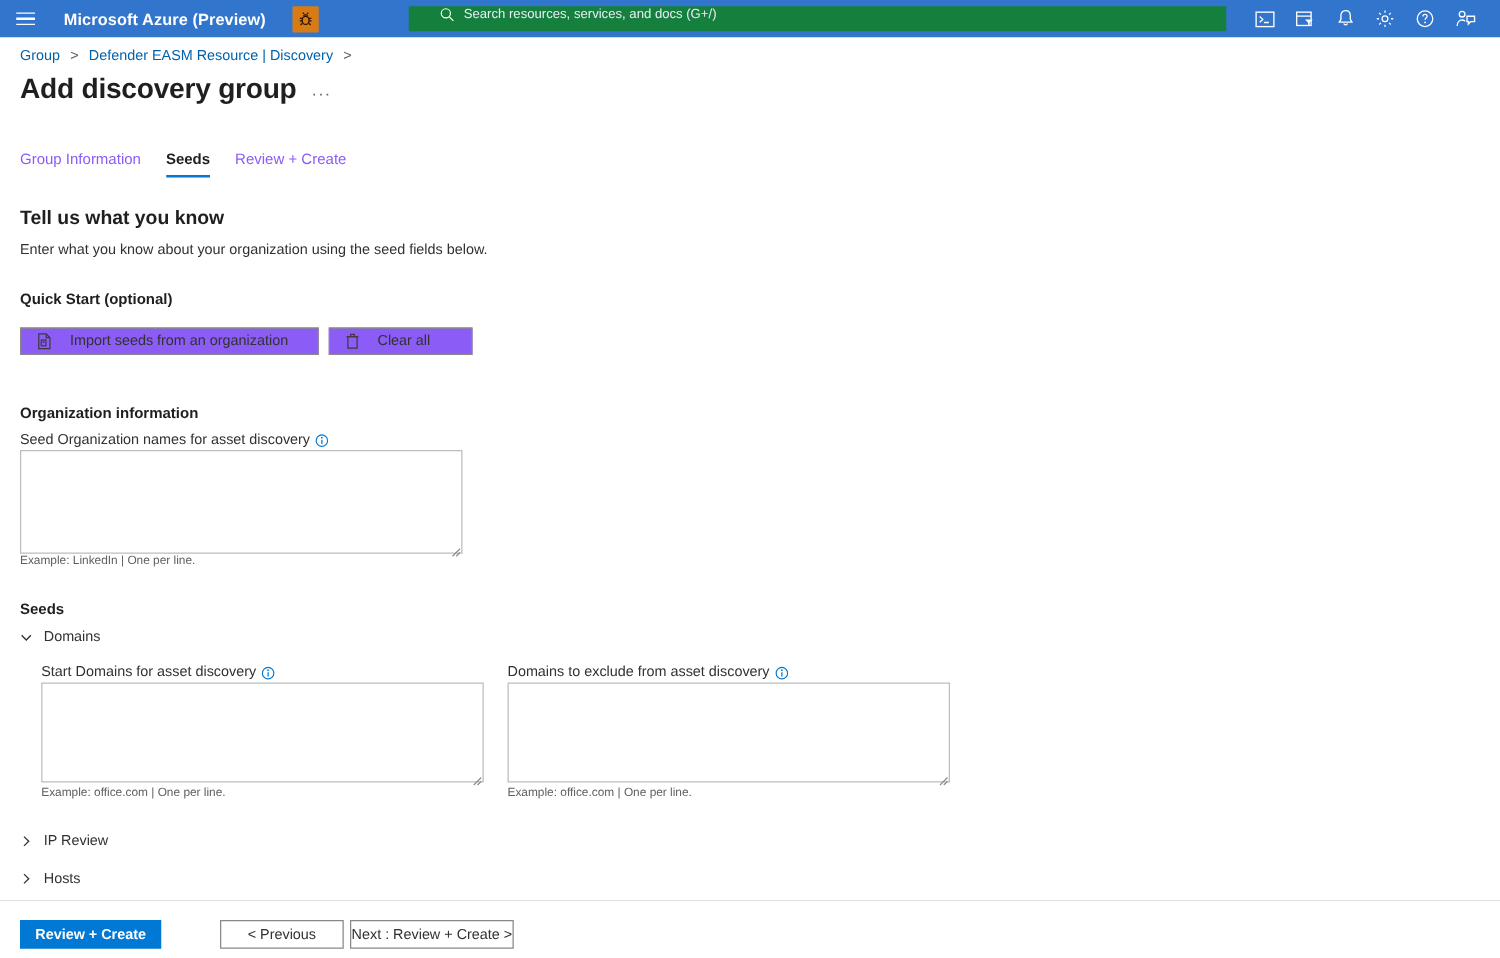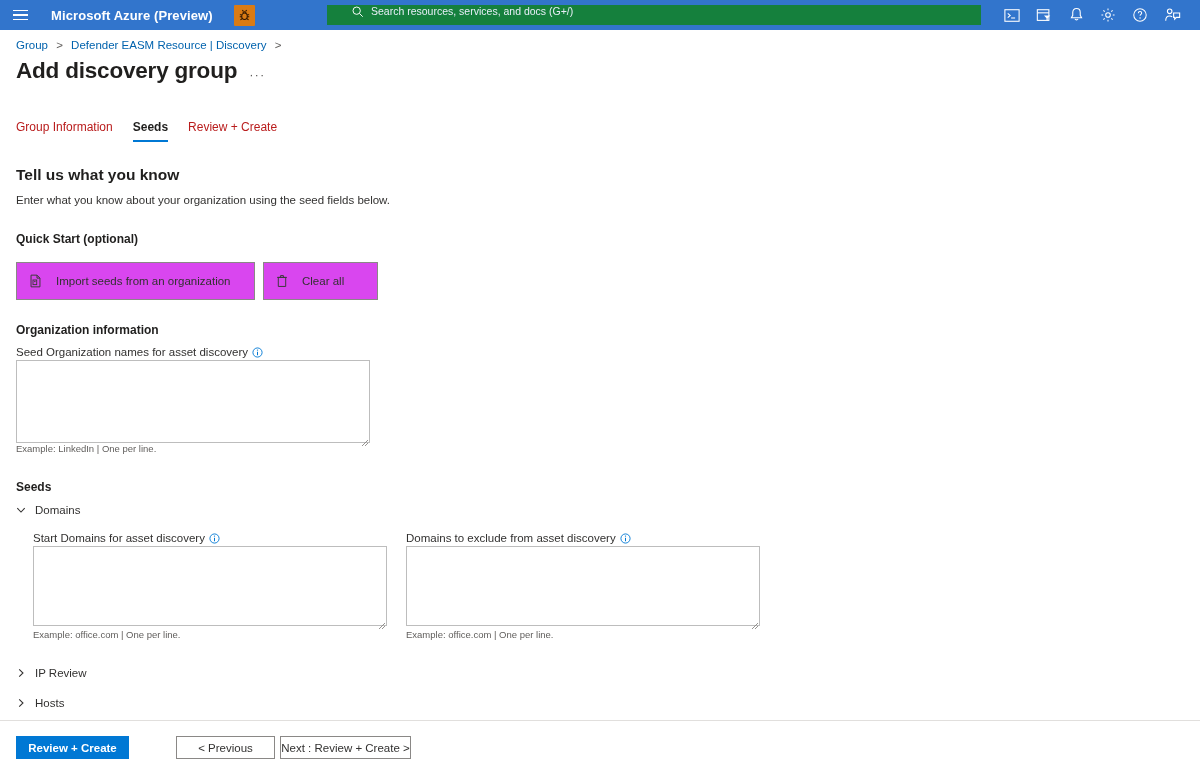--- a/index.html
+++ b/index.html
@@ -84,21 +84,21 @@
     color: #605e5c; font-size: 13px; letter-spacing: 1px;
     cursor: pointer; margin-top: 6px;
   }
 
   
   .tabs {
     position: absolute; left: 16px; top: 90px;
     display: flex; align-items: flex-end; gap: 0;
   }
   .tab {
-    font-size: 12px; color: #b91c1c; padding: 0 10px 8px 10px;
+    font-size: 12px; color: #8b5cf6; padding: 0 10px 8px 10px;
     cursor: pointer; white-space: nowrap; position: relative;
   }
   .tab:first-child { padding-left: 0; }
   .tab.active { font-weight: bold; color: #201f1e; }
   .tab.active::after {
     content: ""; position: absolute; left: 10px; right: 10px; bottom: 0;
     height: 2px; background: #0078d4;
   }
 
   
@@ -112,21 +112,21 @@
     white-space: nowrap;
   }
   .h3 {
     position: absolute; left: 16px; font-size: 12px;
     font-weight: bold; color: #201f1e; white-space: nowrap;
   }
 
   
   .qs-row { position: absolute; left: 16px; top: 232px; display: flex; gap: 8px; }
   .btn-flat {
-    height: 38px; border: 1px solid #8a8886; background: #d946ef;
+    height: 22px; border: 1px solid #8a8886; background: #8b5cf6;
     display: flex; align-items: center; cursor: pointer;
     font-size: 11.5px; color: #323130; padding: 0 12px; white-space: nowrap;
   }
   .btn-flat .bi { margin-right: 14px; display: flex; align-items: center; }
   .btn-import { width: 239px; }
   .btn-clear { width: 115px; }
 
   
   .field-label {
     position: absolute; font-size: 11.5px; color: #323130;

